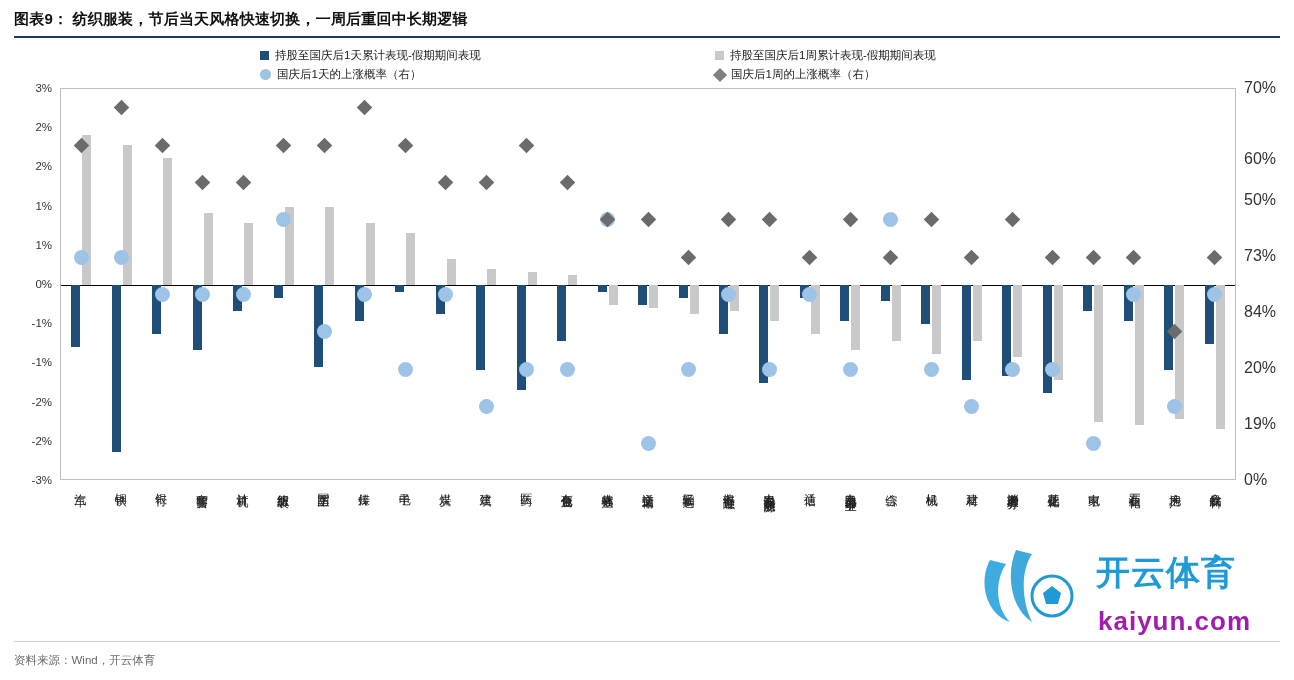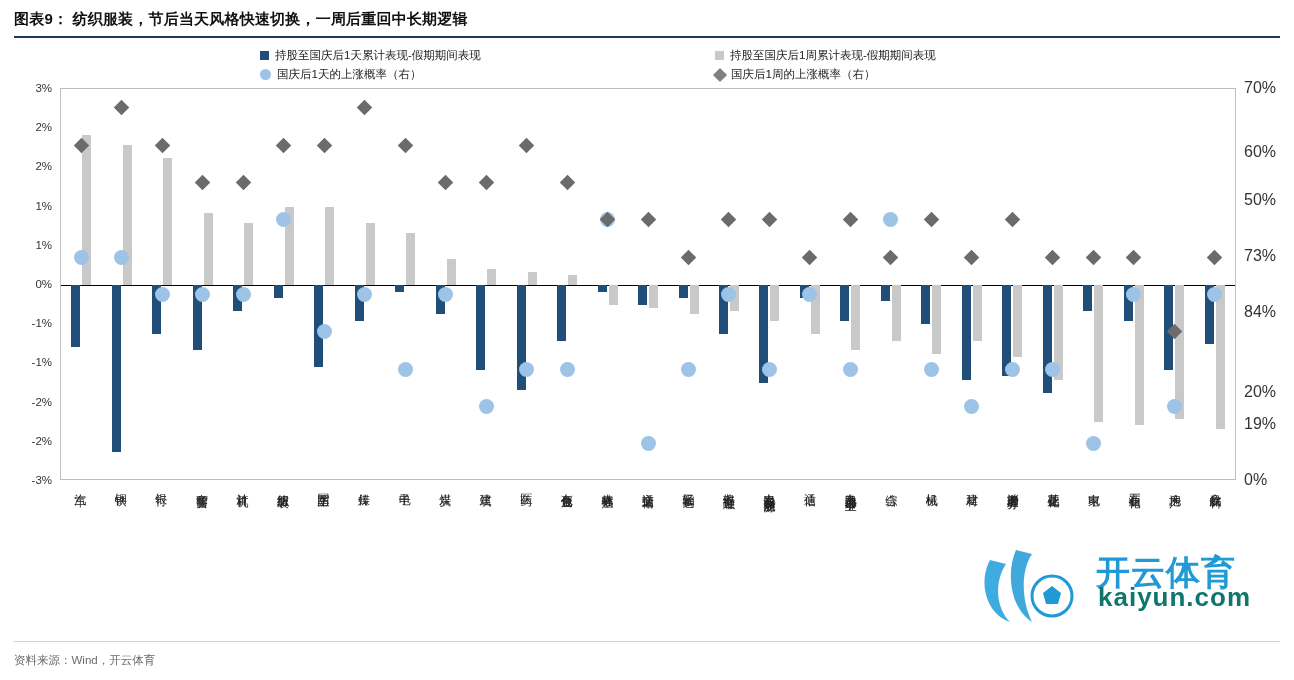--- a/index.html
+++ b/index.html
@@ -45,21 +45,21 @@
   .xlab{flex:1 1 0;display:flex;justify-content:center;}
   .xlab span{writing-mode:vertical-rl;text-orientation:upright;font-size:12px;color:#222;letter-spacing:1px;line-height:1;white-space:nowrap;}
 
   
   .footrule{position:absolute;left:14px;bottom:38px;right:14px;height:1px;background:#d0d0d0;}
   .source{position:absolute;left:14px;bottom:12px;font-size:11.5px;color:#6b6b6b;}
 
   
   .wm{position:absolute;right:18px;bottom:46px;width:300px;height:92px;pointer-events:none;}
   .wm-text{position:absolute;left:120px;top:8px;font-size:34px;font-weight:bold;color:#1f9ad6;letter-spacing:1px;}
-  .wm-sub{position:absolute;left:122px;top:40px;font-size:26px;font-weight:bold;color:#0f766e;letter-spacing:1px;}
+  .wm-sub{position:absolute;left:122px;top:64px;font-size:26px;font-weight:bold;color:#a21caf;letter-spacing:1px;}
 </style>
 </head>
 <body>
 
 <div class="page">
 
   <div class="title-bar">
     <div class="title-text">图表9： 纺织服装，节后当天风格快速切换，一周后重回中长期逻辑</div>
   </div>
   <div class="title-rule"></div>
@@ -96,25 +96,25 @@
         <div class="ytick" style="top: 156.8px;">1%</div>
         <div class="ytick" style="top: 196px;">0%</div>
         <div class="ytick" style="top: 235.2px;">-1%</div>
         <div class="ytick" style="top: 274.4px;">-1%</div>
         <div class="ytick" style="top: 313.6px;">-2%</div>
         <div class="ytick" style="top: 352.8px;">-2%</div>
         <div class="ytick" style="top: 392px;">-3%</div>
       </div>
     <div class="axis-right" id="axis-right">
         <div class="ytick-r" style="top: 0px;">70%</div>
-        <div class="ytick-r" style="top: 64px;">60%</div>
+        <div class="ytick-r" style="top: 71px;">60%</div>
         <div class="ytick-r" style="top: 112px;">50%</div>
         <div class="ytick-r" style="top: 168px;">73%</div>
         <div class="ytick-r" style="top: 224px;">84%</div>
-        <div class="ytick-r" style="top: 280px; margin-top: 24px;">20%</div>
+        <div class="ytick-r" style="top: 280px;">20%</div>
         <div class="ytick-r" style="top: 336px;">19%</div>
         <div class="ytick-r" style="top: 392px;">0%</div>
       </div>
     <div class="plot" id="plot">
       <div class="zeroline" id="zeroline" style="top: 196px;"></div>
       <div class="cols" id="cols">
           <div class="col">
             <div class="bar navy" style="top: 196px; height: 62.0667px;"></div>
             <div class="bar gray" style="top: 45.7333px; height: 150.267px;"></div>
             <div class="mk circ" style="top: 168px;"></div>

